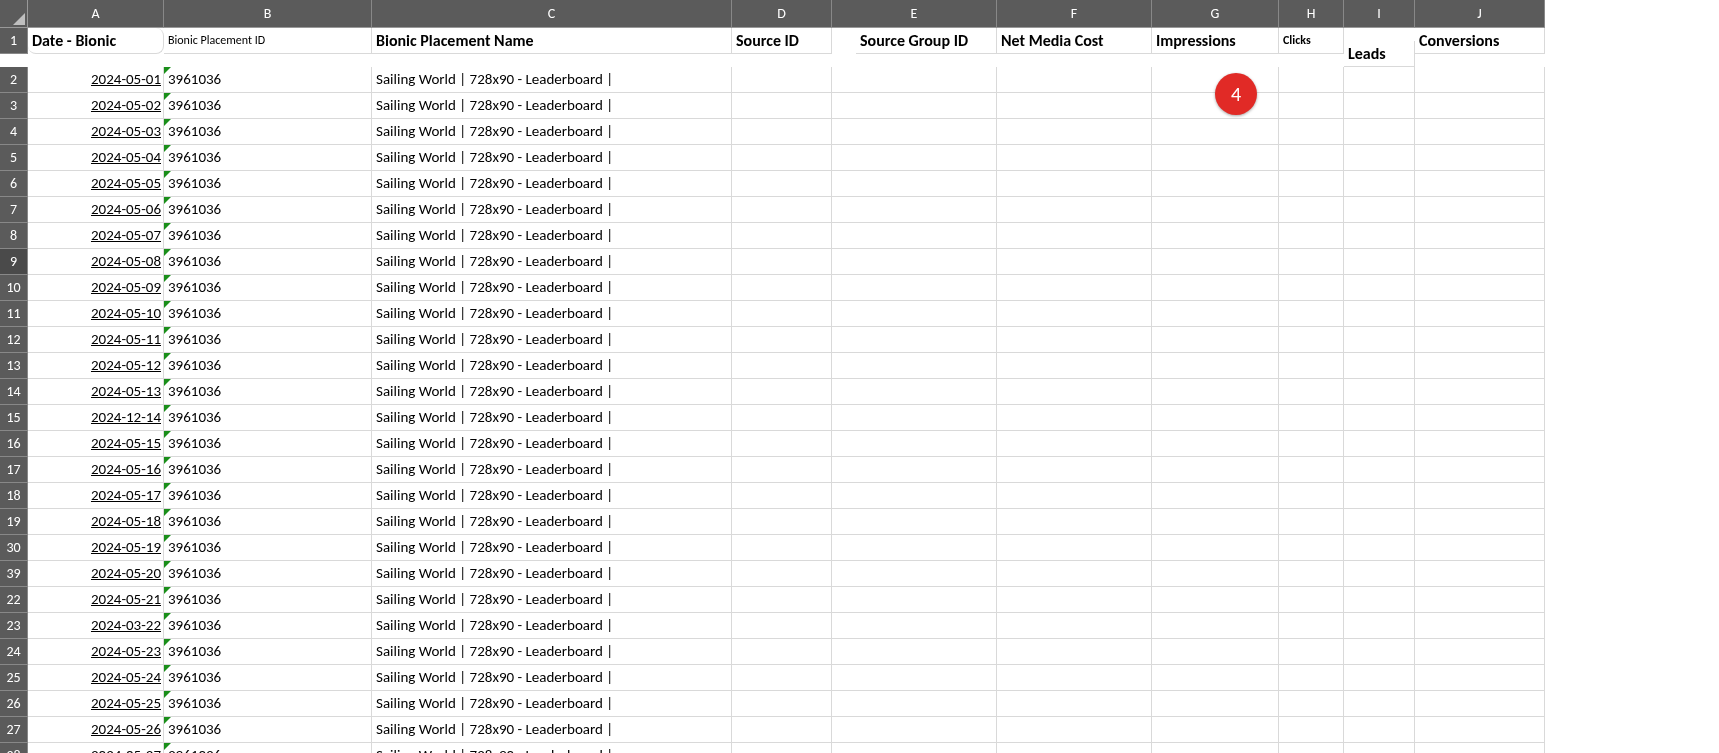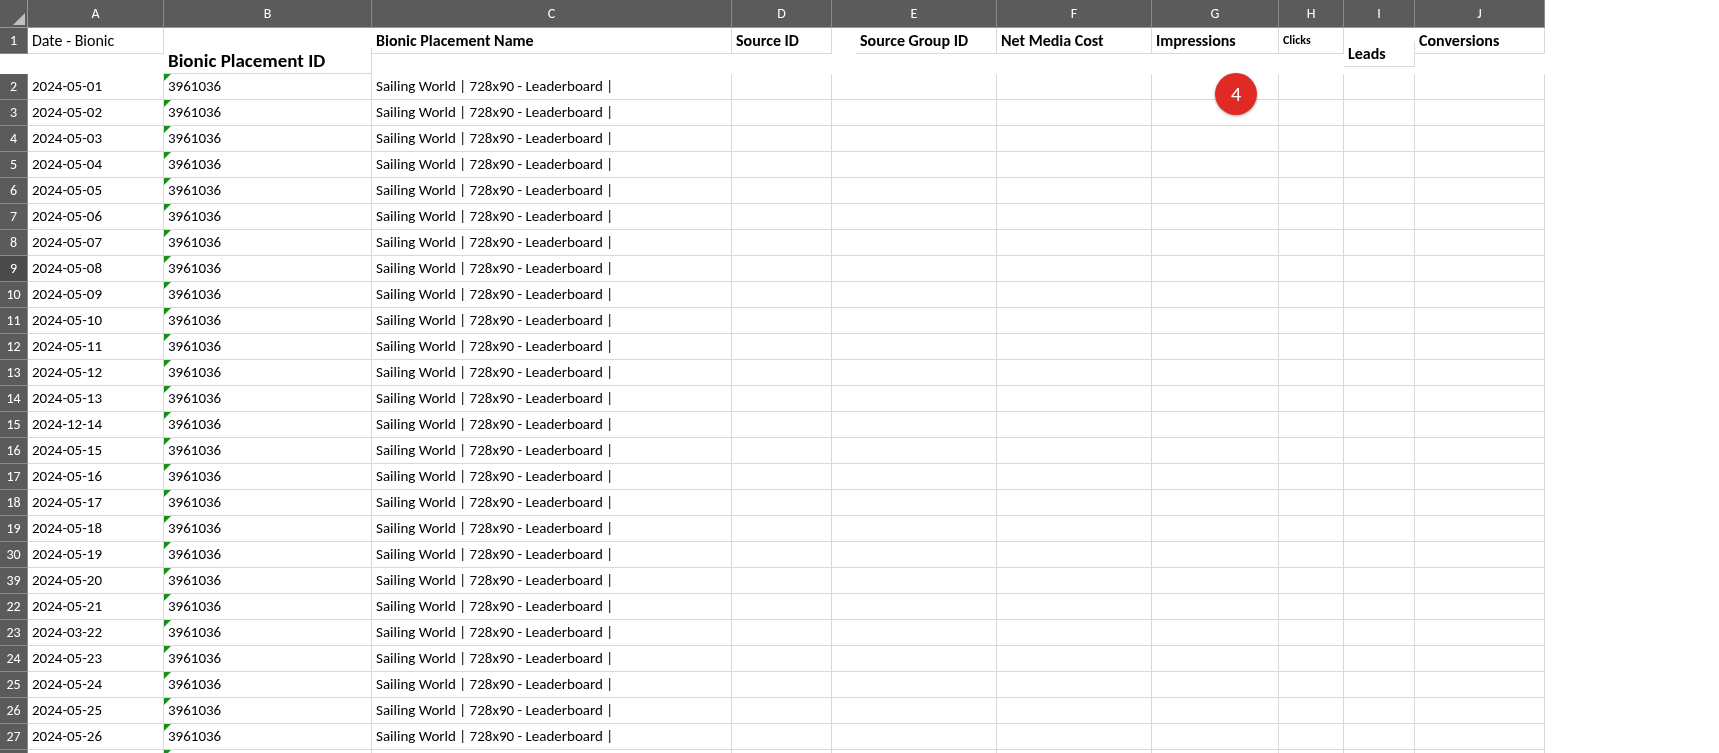--- a/index.html
+++ b/index.html
@@ -56,21 +56,21 @@
     height: 26px;
     line-height: 25px;
     padding: 0 4px;
     border-right: 1px solid #d9d9d9;
     border-bottom: 1px solid #d9d9d9;
     white-space: nowrap;
     overflow: hidden;
     background: #fff;
     position: relative;
   }
-  .r-align { text-align: left; padding-right: 16px; }
+  .r-align { text-align: right; padding-right: 2px; text-decoration: underline; }
   .l-align { text-align: left; }
   .text-marker::before{
     content:"";
     position:absolute;
     top:0; left:0;
     border-top:7px solid #1a8f1a;
     border-right:7px solid transparent;
   }
   .badge {
     position: absolute;
@@ -100,22 +100,22 @@
     <div class="col-h">B</div>
     <div class="col-h">C</div>
     <div class="col-h">D</div>
     <div class="col-h">E</div>
     <div class="col-h">F</div>
     <div class="col-h">G</div>
     <div class="col-h">H</div>
     <div class="col-h">I</div>
     <div class="col-h">J</div>
     <div class="row-h">1</div>
-    <div class="cell l-align" style="font-weight: 400; font-size: 16px;">Date - Bionic</div>
-    <div class="cell l-align" style="font-weight: 700; font-size: 19px; margin-top: 20px;">Bionic Placement ID</div>
+    <div class="cell l-align" style="font-weight: 700; font-size: 16px; border-radius: 8px;">Date - Bionic</div>
+    <div class="cell l-align" style="font-weight: 400; font-size: 12px;">Bionic Placement ID</div>
     <div class="cell l-align" style="font-weight: 700; font-size: 16px;">Bionic Placement Name</div>
     <div class="cell l-align" style="font-weight: 700; font-size: 16px;">Source ID</div>
     <div class="cell l-align" style="font-weight: 700; font-size: 16px; margin-left: 24px;">Source Group ID</div>
     <div class="cell l-align" style="font-weight: 700; font-size: 16px;">Net Media Cost</div>
     <div class="cell l-align" style="font-weight: 700; font-size: 16px;">Impressions</div>
     <div class="cell l-align" style="font-weight: 700; font-size: 12px;">Clicks</div>
     <div class="cell l-align" style="font-weight: 700; font-size: 16px; margin-top: 13px;">Leads</div>
     <div class="cell l-align" style="font-weight: 700; font-size: 16px;">Conversions</div>
     <div class="row-h">2</div>
     <div class="cell r-align">2024-05-01</div>

